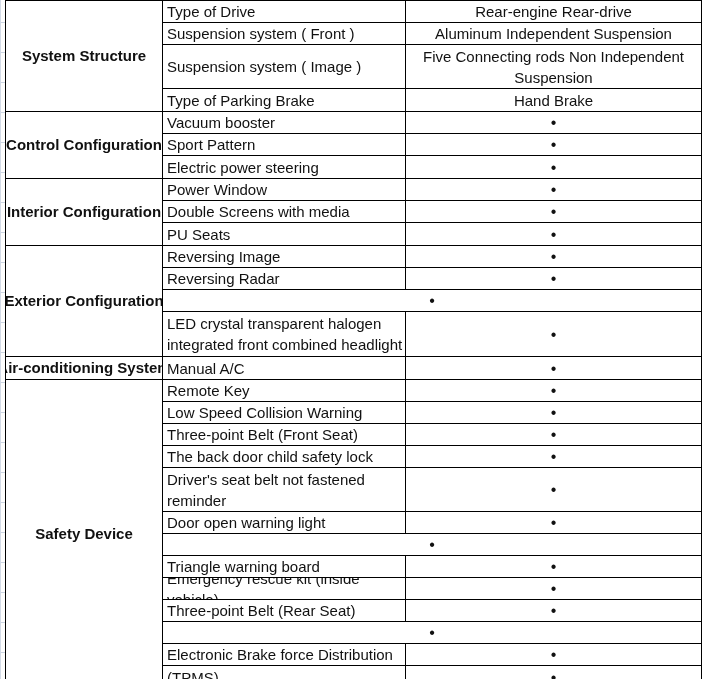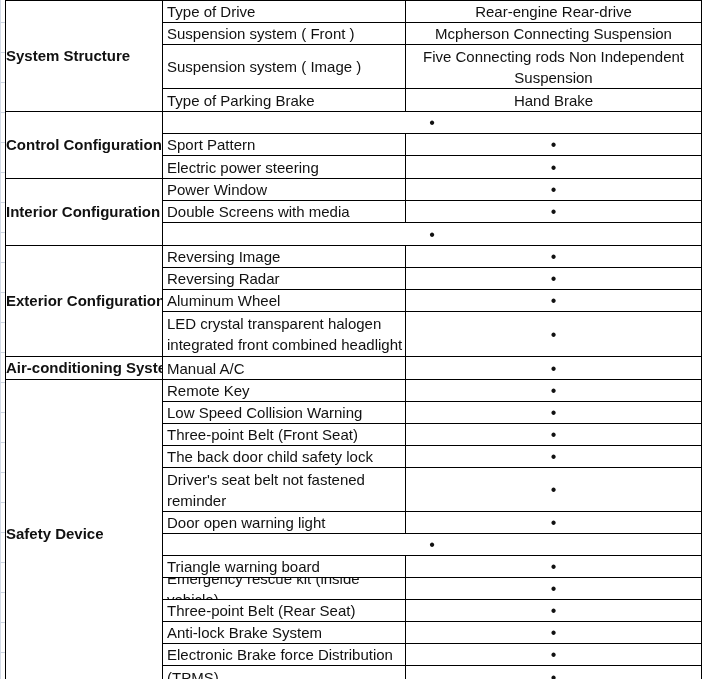--- a/index.html
+++ b/index.html
@@ -38,20 +38,21 @@
     display: flex;
     border-bottom: 1px solid #000;
   }
   .cat-cell {
     width: 157px;
     flex: 0 0 157px;
     box-sizing: border-box;
     border-right: 1px solid #000;
     display: flex;
     align-items: center;
+    justify-content: center;
     overflow: hidden;
     text-align: center;
   }
   .cat-label {
     font-weight: bold;
     white-space: nowrap;
     line-height: 20px;
   }
   .rows { flex: 1; display: flex; flex-direction: column; min-width: 0; }
   .row {
@@ -98,41 +99,42 @@
       <span class="cat-label">System Structure</span>
     </div>
     <div class="rows">
   <div class="row">
     <div class="feature-cell">Type of Drive</div>
     <div class="value-cell">Rear-engine Rear-drive</div>
   </div>
 
   <div class="row">
     <div class="feature-cell">Suspension system ( Front )</div>
-    <div class="value-cell">Mcpherson Connecting Suspension</div>
+    <div class="value-cell">Aluminum Independent Suspension</div>
   </div>
 
   <div class="row tall">
     <div class="feature-cell">Suspension system ( Image )</div>
     <div class="value-cell">Five Connecting rods Non Independent Suspension</div>
   </div>
 
   <div class="row">
     <div class="feature-cell">Type of Parking Brake</div>
     <div class="value-cell">Hand Brake</div>
   </div>
 </div>
   </div>
 
   <div class="group">
     <div class="cat-cell">
       <span class="cat-label">Control Configuration</span>
     </div>
     <div class="rows">
   <div class="row">
+    <div class="feature-cell">Vacuum booster</div>
     <div class="value-cell bullet">•</div>
   </div>
 
   <div class="row">
     <div class="feature-cell">Sport Pattern</div>
     <div class="value-cell bullet">•</div>
   </div>
 
   <div class="row">
     <div class="feature-cell">Electric power steering</div>
@@ -150,20 +152,21 @@
     <div class="feature-cell">Power Window</div>
     <div class="value-cell bullet">•</div>
   </div>
 
   <div class="row">
     <div class="feature-cell">Double Screens with media</div>
     <div class="value-cell bullet">•</div>
   </div>
 
   <div class="row">
+    <div class="feature-cell">PU Seats</div>
     <div class="value-cell bullet">•</div>
   </div>
 </div>
   </div>
 
   <div class="group">
     <div class="cat-cell">
       <span class="cat-label">Exterior Configuration</span>
     </div>
     <div class="rows">
@@ -171,21 +174,20 @@
     <div class="feature-cell">Reversing Image</div>
     <div class="value-cell bullet">•</div>
   </div>
 
   <div class="row">
     <div class="feature-cell">Reversing Radar</div>
     <div class="value-cell bullet">•</div>
   </div>
 
   <div class="row">
-    <div class="feature-cell">Aluminum Wheel</div>
     <div class="value-cell bullet">•</div>
   </div>
 
   <div class="row tall">
     <div class="feature-cell">LED crystal transparent halogen integrated front combined headlight</div>
     <div class="value-cell bullet">•</div>
   </div>
 </div>
   </div>
 
@@ -249,21 +251,20 @@
     <div class="feature-cell">Emergency rescue kit (inside vehicle)</div>
     <div class="value-cell bullet">•</div>
   </div>
 
   <div class="row">
     <div class="feature-cell">Three-point Belt (Rear Seat)</div>
     <div class="value-cell bullet">•</div>
   </div>
 
   <div class="row">
-    <div class="feature-cell">Anti-lock Brake System</div>
     <div class="value-cell bullet">•</div>
   </div>
 
   <div class="row">
     <div class="feature-cell">Electronic Brake force Distribution</div>
     <div class="value-cell bullet">•</div>
   </div>
 
   <div class="row">
     <div class="feature-cell">(TPMS)</div>

